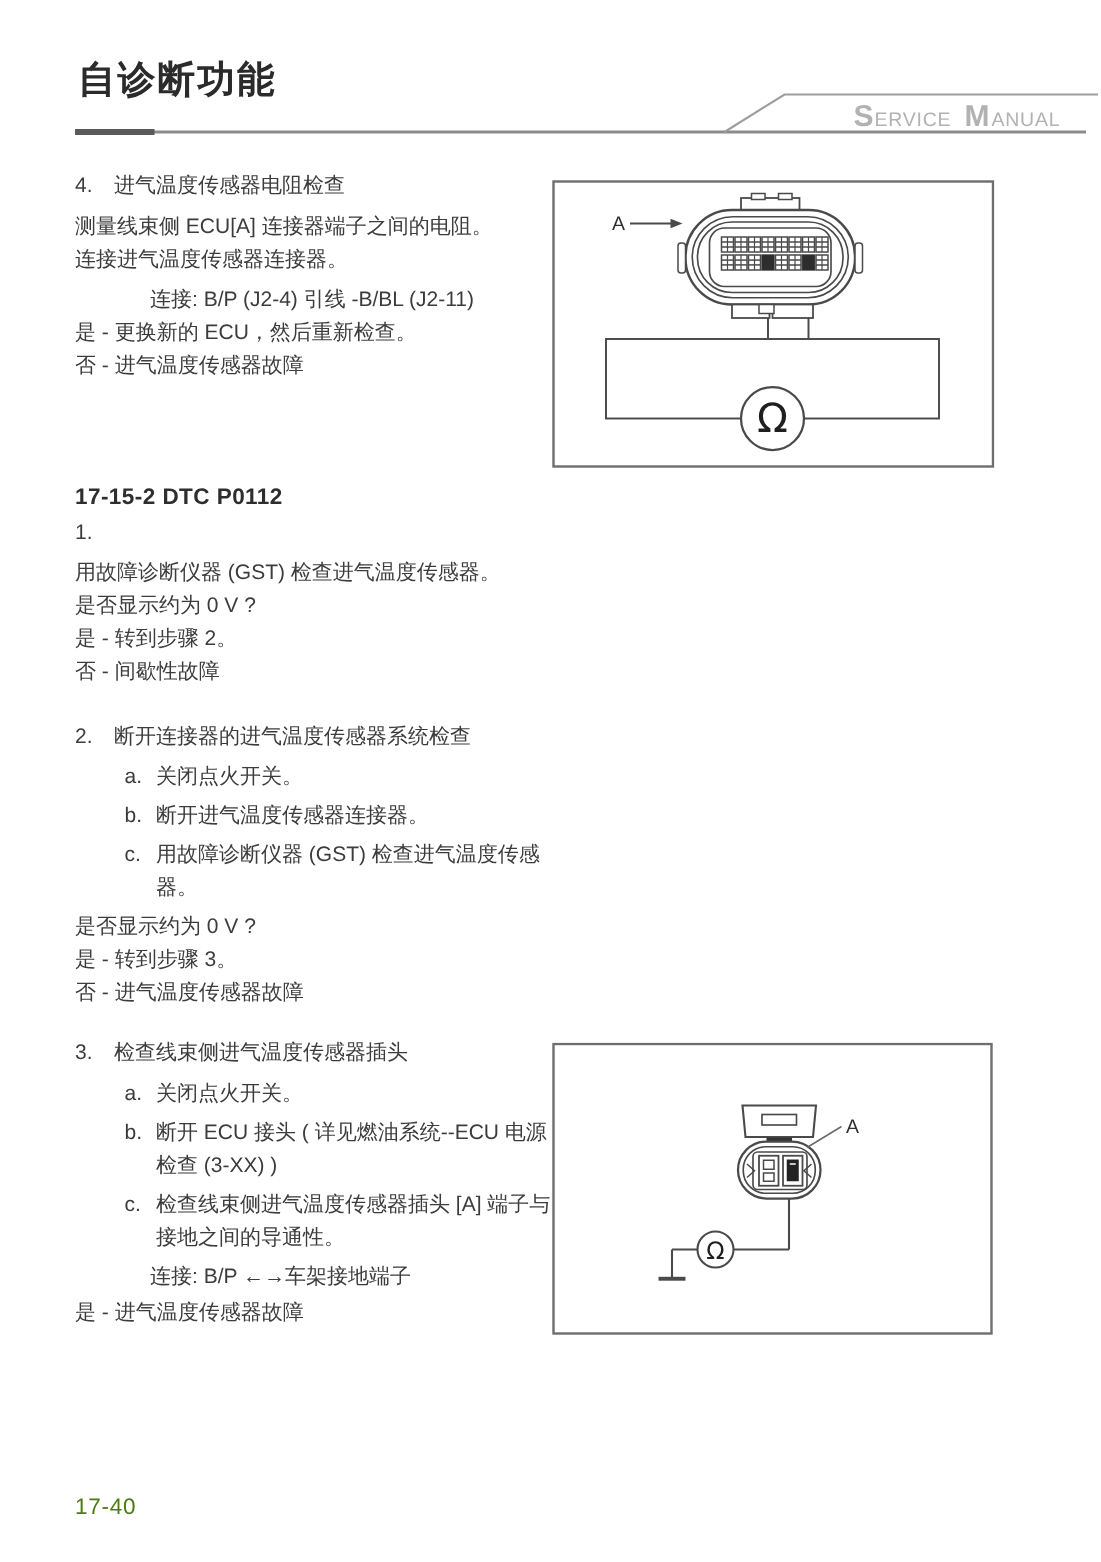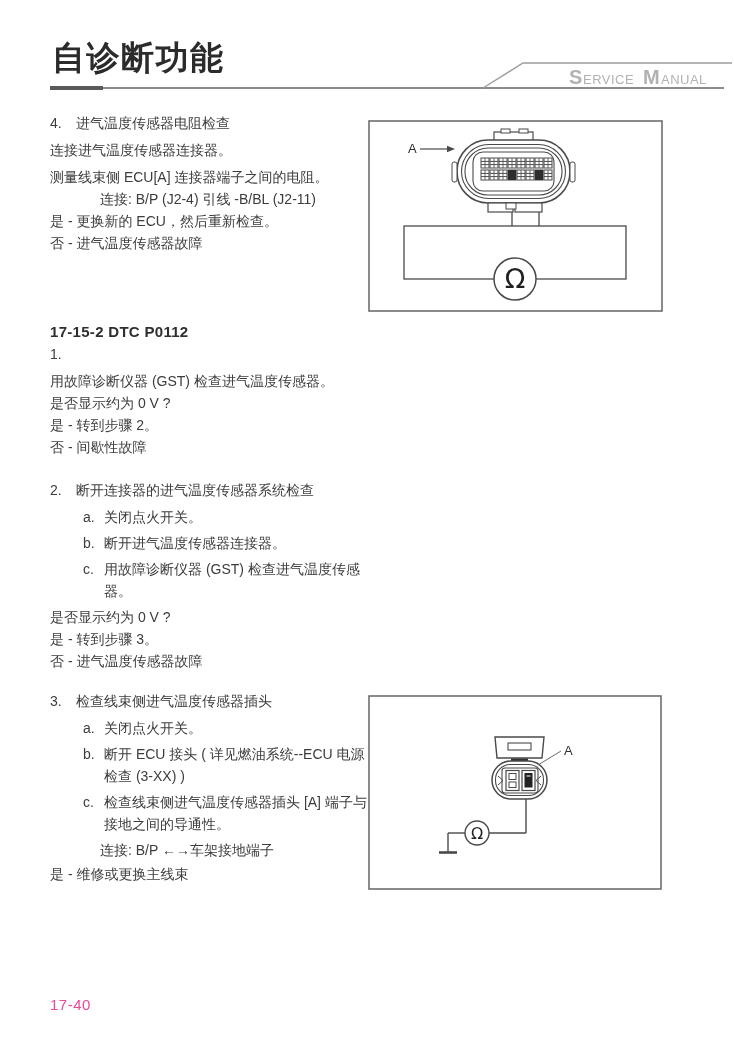--- a/index.html
+++ b/index.html
@@ -8,21 +8,21 @@
     position:relative;
     width:734px; height:1041px;
     background:#ffffff;
     font-family:"Liberation Sans","DejaVu Sans",sans-serif;
     color:#3c3c3c;
     overflow:hidden;
   }
   
   .doc-title {
     position:absolute; left:52px; top:36px;
-    font-size:33px; font-weight:700; color:#2b2b2b;
+    font-size:25px; font-weight:700; color:#2b2b2b;
     letter-spacing:1.5px;
   }
   .rule {
     position:absolute; left:50px; top:87px;
     width:674px; height:2px; background:#8b8b8b;
   }
   .rule-dark {
     position:absolute; left:50px; top:86px;
     width:53px; height:4px; background:#5a5a5a;
   }
@@ -36,21 +36,21 @@
   .dtc-head { font-size:15px; font-weight:700; color:#2e2e2e; line-height:22px; margin-bottom:0; letter-spacing:0.3px; }
   .item { display:flex; margin-left:33px; margin-bottom:4px; }
   .item-marker { width:21px; flex:none; }
   .item-text { flex:1; }
   .spec { padding-left:50px; }
   .mb5 { margin-bottom:5px; }
   
   .diagram { position:absolute; }
   .footer-page {
     position:absolute; left:50px; top:996px;
-    font-size:15px; color:#ec4899; letter-spacing:0.5px;
+    font-size:15px; color:#4d7c0f; letter-spacing:0.5px;
   }
 </style>
 </head>
 <body>
 
 <div class="page">
 
   <div class="doc-title">自诊断功能</div>
   <div class="rule"></div>
   <div class="rule-dark"></div>
@@ -61,22 +61,22 @@
     <text x="123" y="38" class="brand-txt" font-size="13" letter-spacing="0.5">ERVICE</text>
     <text x="183" y="38" class="brand-txt" font-size="20" font-weight="600">M</text>
     <text x="201" y="38" class="brand-txt" font-size="13" letter-spacing="0.5">ANUAL</text>
   </svg>
 
   <div class="blk" style="top:112px">
     <div class="ln step-head">
       <span class="step-num">4.</span>
       <span>进气温度传感器电阻检查</span>
     </div>
+    <div class="ln">测量线束侧 ECU[A] 连接器端子之间的电阻。</div>
     <div class="ln mb5">连接进气温度传感器连接器。</div>
-    <div class="ln">测量线束侧 ECU[A] 连接器端子之间的电阻。</div>
     <div class="ln spec">连接: B/P (J2-4) 引线 -B/BL (J2-11)</div>
     <div class="ln">是 - 更换新的 ECU，然后重新检查。</div>
     <div class="ln">否 - 进气温度传感器故障</div>
   </div>
 
   <svg class="diagram" style="left:368px; top:120px" width="295" height="192" viewBox="0 0 295 192">
     <defs>
       <g id="pin">
         <rect x="0" y="0" width="8" height="10" fill="#ffffff" stroke="#4a4a4a" stroke-width="1"></rect>
         <line x1="0" y1="3.4" x2="8" y2="3.4" stroke="#4a4a4a" stroke-width="1"></line>
@@ -181,21 +181,21 @@
     </div>
     <div class="ln item">
       <span class="item-marker">b.</span>
       <span class="item-text">断开 ECU 接头 ( 详见燃油系统--ECU 电源检查 (3-XX) )</span>
     </div>
     <div class="ln item">
       <span class="item-marker">c.</span>
       <span class="item-text">检查线束侧进气温度传感器插头 [A] 端子与接地之间的导通性。</span>
     </div>
     <div class="ln spec" style="margin-bottom:2px">连接: B/P ←→车架接地端子</div>
-    <div class="ln">是 - 维修或更换主线束</div>
+    <div class="ln">是 - 进气温度传感器故障</div>
   </div>
 
   <svg class="diagram" style="left:368px; top:695px" width="294" height="195" viewBox="0 0 294 195">
 
     <rect x="1" y="1" width="292" height="193" fill="#ffffff" stroke="#6e6e6e" stroke-width="1.6"></rect>
 
     <line x1="158" y1="95" x2="158" y2="138" stroke="#4a4a4a" stroke-width="1.4"></line>
     <line x1="158" y1="138" x2="121" y2="138" stroke="#4a4a4a" stroke-width="1.4"></line>
     <line x1="97" y1="138" x2="80" y2="138" stroke="#4a4a4a" stroke-width="1.4"></line>
     <line x1="80" y1="138" x2="80" y2="157" stroke="#4a4a4a" stroke-width="1.4"></line>

